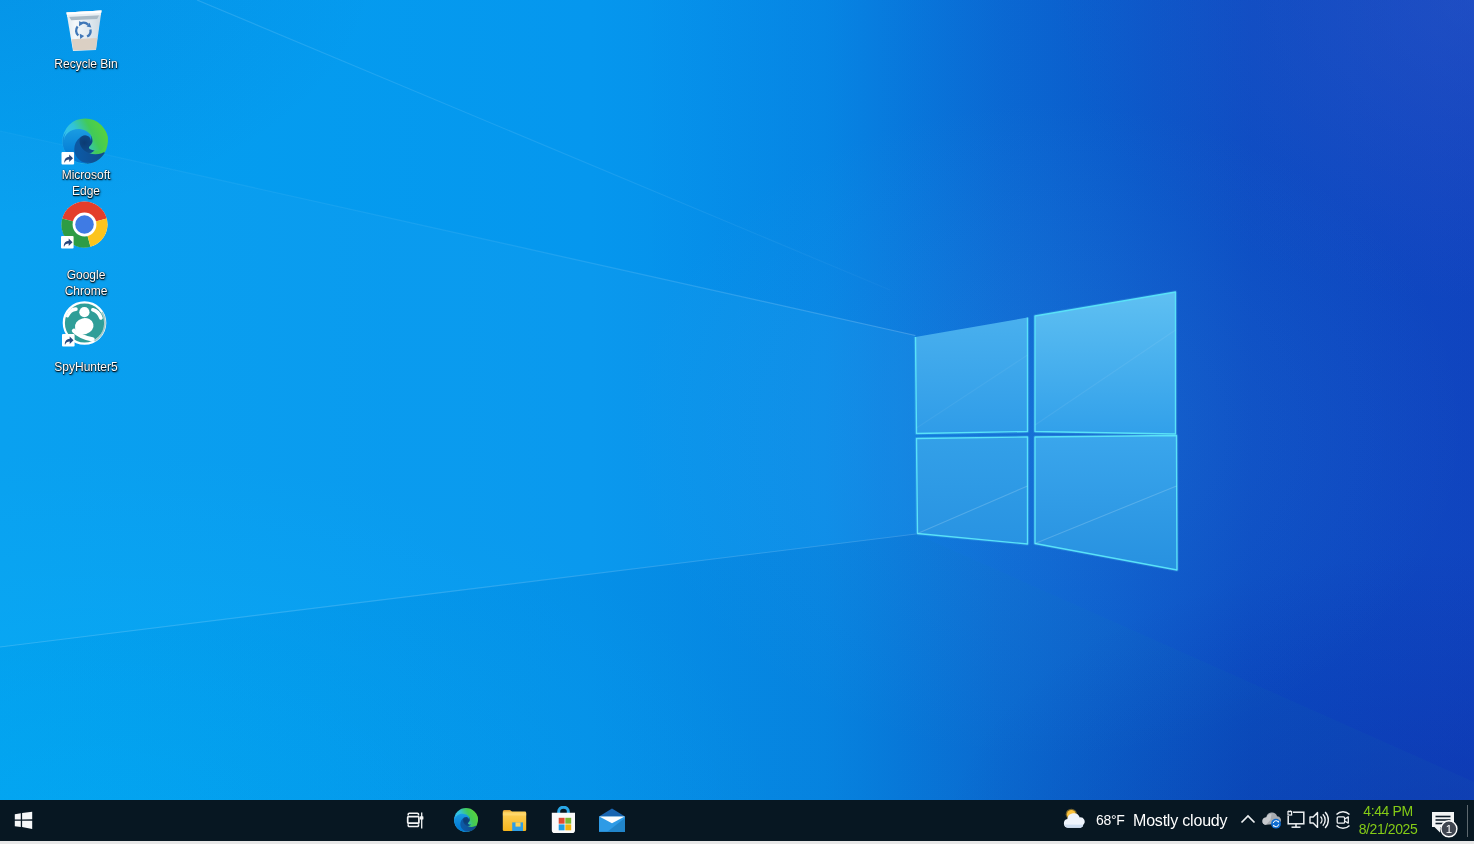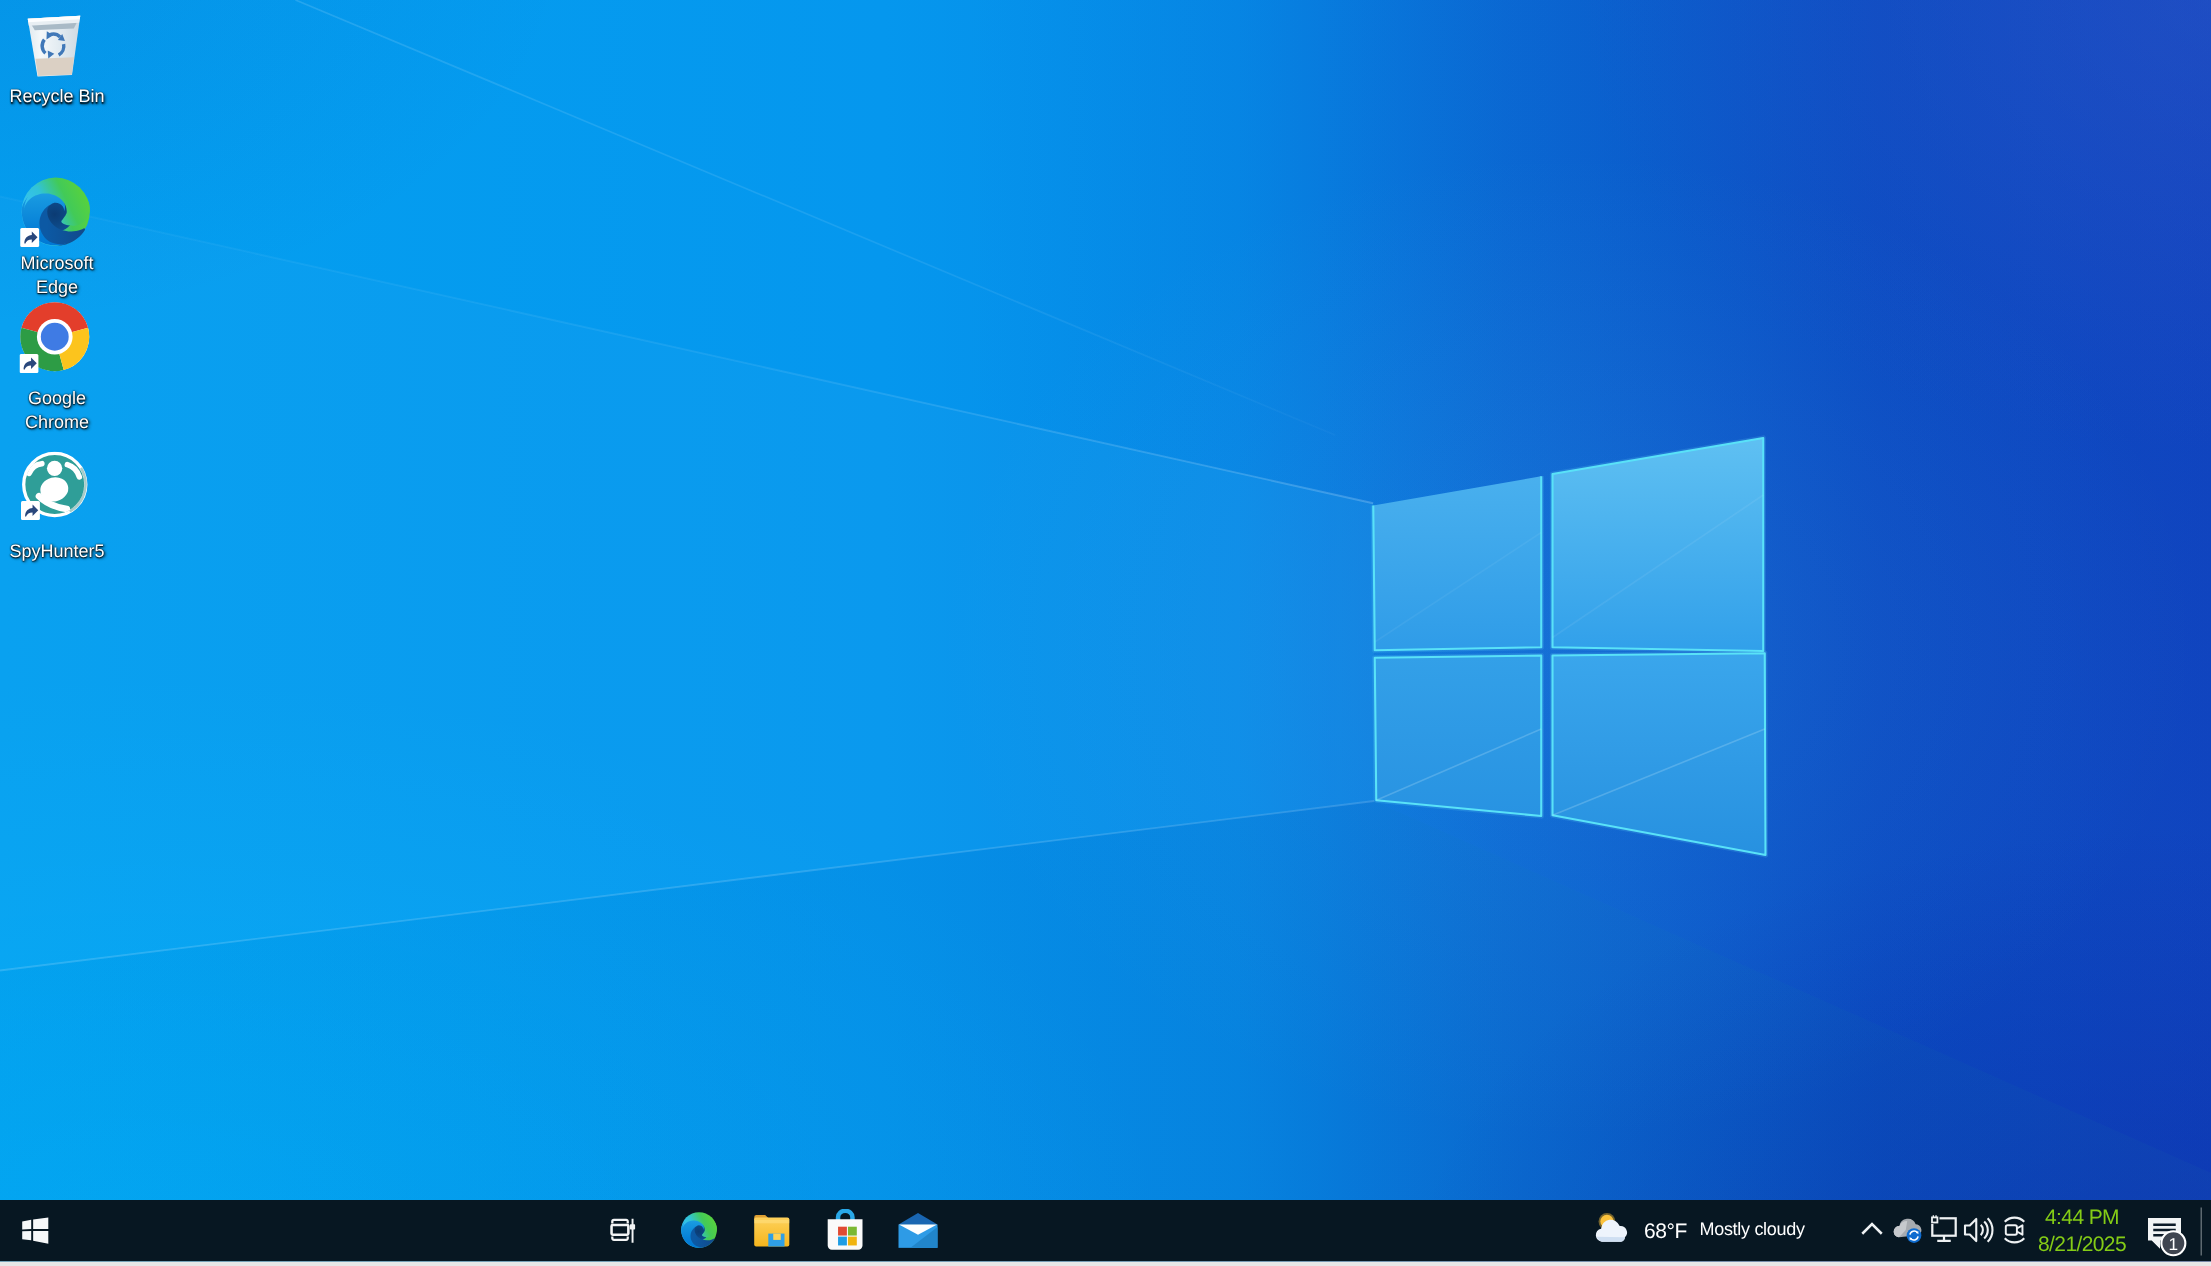--- a/index.html
+++ b/index.html
@@ -1,19 +1,19 @@
 <!DOCTYPE html>
 <html><head>
 <meta charset="utf-8">
 <style>
   html,body{margin:0;padding:0;background:#000;}
   #screen{position:relative;width:1474px;height:844px;overflow:hidden;
     font-family:"Liberation Sans",sans-serif;}
   #wall{position:absolute;left:0;top:0;}
-  .dicon{position:absolute;width:76px;text-align:center;color:#fff;}
+  .dicon{position:absolute;width:76px;text-align:center;color:#fff;padding-left:48px;}
   .dicon .ic{position:relative;display:block;margin:0 auto;left:-2px;}
   .lbl{font-size:12px;line-height:15.5px;
     text-shadow:0 1px 1px rgba(0,0,0,.9),1px 1px 2px rgba(0,0,0,.8),0 0 1px rgba(0,0,0,.9);}
   #taskbar{position:absolute;left:0;top:800px;width:1474px;height:41px;background:#071722;}
   #bstrip{position:absolute;left:0;top:841px;width:1474px;height:3px;background:#e7e7e7;}
   #searchbox{position:absolute;left:47px;top:0px;width:344px;height:41px;
     background:#f2f1f0;border-left:1px solid #989695;border-top:1px solid #aeacaa;box-sizing:border-box;}
   #searchtext{position:absolute;left:41px;top:11px;font-size:15px;color:#424242;}
   .tb{position:absolute;}
   .traytxt{position:absolute;color:#fff;}
@@ -204,21 +204,21 @@
       <path d="M23,23 L0.78,17.05 A23,23 0 0 0 28.95,45.22 Z" fill="#2d9c45"></path>
       <path d="M23,23 L28.95,45.22 A23,23 0 0 0 45.22,17.05 Z" fill="#fcc41d"></path>
       <circle cx="23" cy="23" r="11.9" fill="#fff"></circle>
       <circle cx="23" cy="23" r="9.3" fill="#3f7be4"></circle>
     </g>
     <g class="scarrow">
       <rect x="0" y="35" width="12.6" height="12.6" rx="1" fill="#fff"></rect>
       <path d="M2.7,45.2 C2.8,41.8 4.8,39.9 7.7,39.7 L7.7,37.4 L11.5,41.2 L7.7,45 L7.7,42.6 C5.5,42.7 4,43.5 3.3,45.5 Z" fill="#29477c"></path>
     </g>
   </svg>
-  <div class="lbl" style="margin-top:9px">Google<br>Chrome</div>
+  <div class="lbl" style="margin-top:19px">Google<br>Chrome</div>
 </div>
 
 <div class="dicon" style="left:0;top:301px">
   <svg class="ic" width="45" height="46" viewBox="0 0 45 46">
     <clipPath id="shclip">
           <circle cx="22.5" cy="22" r="19.8"></circle>
         </clipPath>
     <circle cx="22.5" cy="22" r="20.7" fill="#2f9e98" stroke="#fff" stroke-width="2.2"></circle>
     <path d="M40,11 A21,21 0 0 1 32.5,40" fill="none" stroke="#257f7b" stroke-width="1.7" opacity="0.4"></path>
     <g fill="none" stroke="#fff" stroke-linecap="round" clip-path="url(#shclip)">
@@ -295,21 +295,21 @@
     <polygon points="1.3,9.4 14,16.2 26.7,9.4" fill="#fdfeff"></polygon>
   </svg>
 
   <svg class="tb" style="left:1061px;top:8px" width="27" height="26" viewBox="0 0 27 26">
     <circle cx="10.3" cy="6.3" r="5.6" fill="#fbc23c" opacity="0.45"></circle>
     <circle cx="10.3" cy="6.3" r="4.4" fill="#fbc23c"></circle>
     <path d="M7,19.8 a4.4,4.4 0 0 1 -0.6,-8.7 a6.4,6.4 0 0 1 12.4,-1.7 a4.3,4.3 0 0 1 3.5,7.4 a3.5,3.5 0 0 1 -2.7,3 z" fill="#eef4fc"></path>
     <path d="M3.6,16.5 a4.4,4.4 0 0 0 3.4,3.3 h12.6 a3.5,3.5 0 0 0 2.7,-3 z" fill="#cfdff2"></path>
   </svg>
   <div class="traytxt" style="left:1096px;top:11.5px;font-size:14px;letter-spacing:-0.3px">68°F</div>
-  <div class="traytxt" style="left:1133px;top:11.5px;font-size:12px;letter-spacing:-0.2px">Mostly cloudy</div>
+  <div class="traytxt" style="left:1133px;top:11.5px;font-size:16px;letter-spacing:-0.2px">Mostly cloudy</div>
 
   <svg class="tb" style="left:1239px;top:12px" width="18" height="16" viewBox="0 0 18 16">
     <path d="M2.5,10.5 L9,4 L15.5,10.5" fill="none" stroke="#eef1f3" stroke-width="1.7"></path>
   </svg>
 
   <svg class="tb" style="left:1261px;top:12px" width="22" height="18" viewBox="0 0 22 18">
     <path d="M5,12.8 a3.7,3.7 0 0 1 0.3,-7.4 a5.6,5.6 0 0 1 10.8,-1.2 a3.9,3.9 0 0 1 2.9,6.4 l-0.5,0.7 z" fill="#a7abb0"></path>
     <path d="M5,12.8 a3.7,3.7 0 0 1 0.3,-7.4 a5.6,5.6 0 0 1 5.2,-3.4 l-1,6 z" fill="#c6c9cd"></path>
     <circle cx="15" cy="11.7" r="4.9" fill="#0f6cd0"></circle>
     <g fill="none" stroke="#fff" stroke-width="1">

